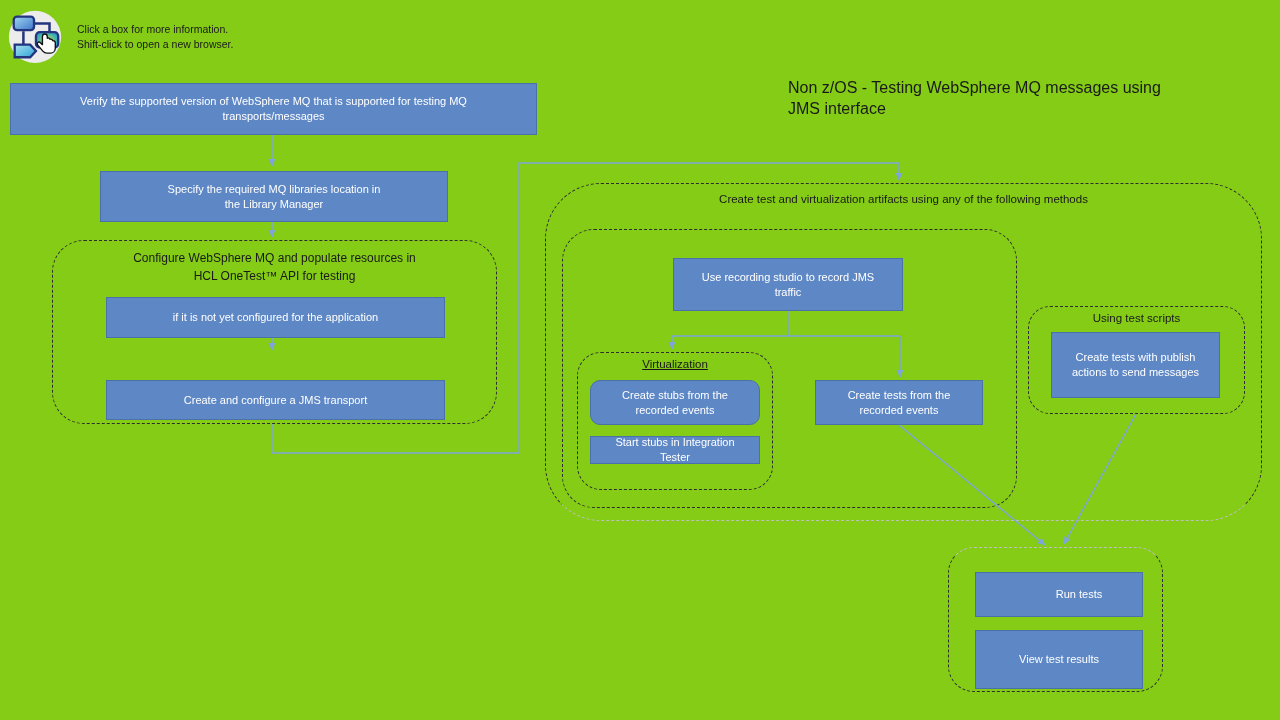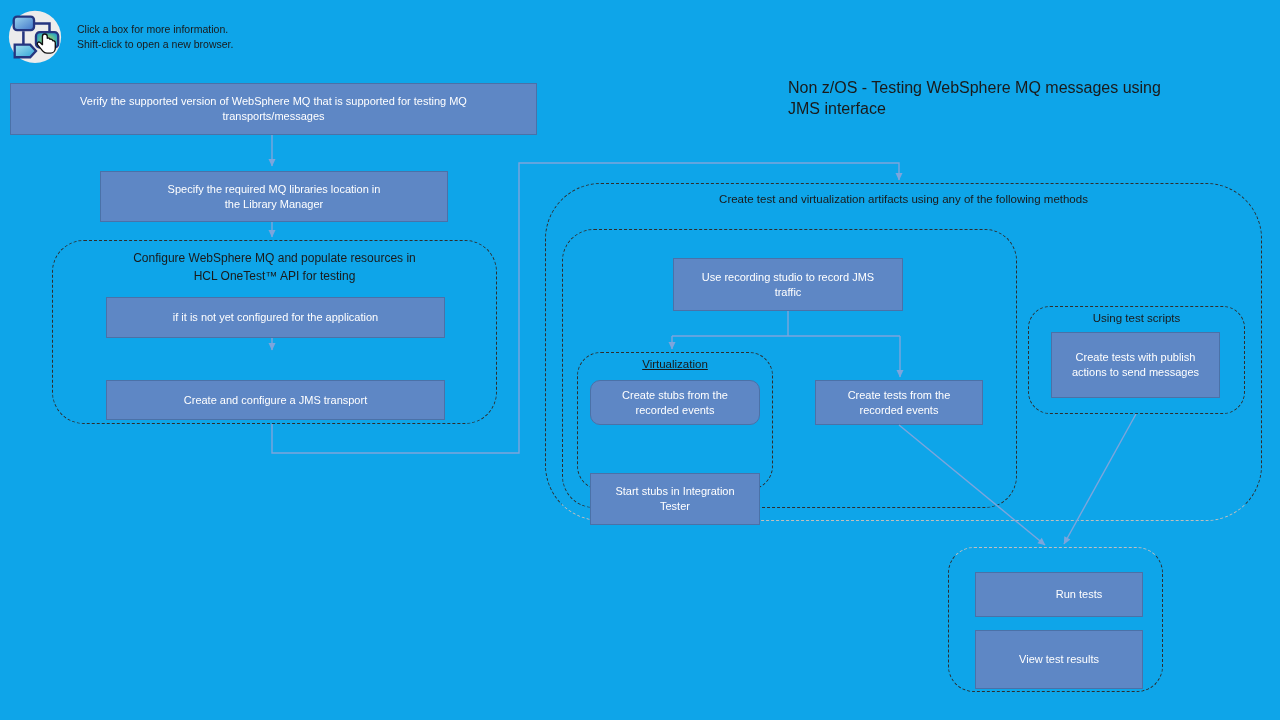--- a/index.html
+++ b/index.html
@@ -1,19 +1,19 @@
 <!DOCTYPE html>
 <html><head>
 <meta charset="utf-8">
 <style>
   * { margin:0; padding:0; box-sizing:border-box; }
   html,body { background:#fff; }
   body { font-family:"Liberation Sans", sans-serif; color:#1a1a1a; }
   #canvas {
-    position:relative; width:1280px; height:720px; background:#0ea5e9; overflow:hidden;
+    position:relative; width:1280px; height:720px; background:#84cc16; overflow:hidden;
   }
   
   .grp { position:absolute; border:1.6px dashed #2e2e2e; background:transparent; z-index:2; }
   .grp-label { position:absolute; left:0; right:0; text-align:center; font-size:11.5px; color:#1a1a1a; white-space:pre-line; z-index:3; }
   .node {
     position:absolute; background:#5E87C5; border:1.5px solid #4A71A8; color:#ffffff;
     display:flex; align-items:center; justify-content:center; text-align:center;
     font-size:11px; line-height:1.32; white-space:pre-line; z-index:3; cursor:pointer;
     padding:2px 8px;
   }
@@ -87,21 +87,21 @@
 the Library Manager</div>
 
   <div class="node" style="left:106px; top:352px; width:339px; height:40px;margin-top:28px;">Create and configure a JMS transport</div>
 
   <div class="node" style="left:673px; top:258px; width:230px; height:53px;">Use recording studio to record JMS
 traffic</div>
 
   <div class="node" style="left:590px; top:380px; width:170px; height:45px;border-radius:10px;">Create stubs from the
 recorded events</div>
 
-  <div class="node" style="left:590px; top:436px; width:170px; height:52px;margin-top:37px;">Start stubs in Integration
+  <div class="node" style="left:590px; top:436px; width:170px; height:28px;">Start stubs in Integration
 Tester</div>
 
   <div class="node" style="left:815px; top:380px; width:168px; height:45px;">Create tests from the
 recorded events</div>
 
   <div class="node" style="left:1051px; top:332px; width:169px; height:66px;">Create tests with publish
 actions to send messages</div>
 
   <div class="node" style="left:975px; top:572px; width:168px; height:45px;padding-left:48px;">Run tests</div>
 

